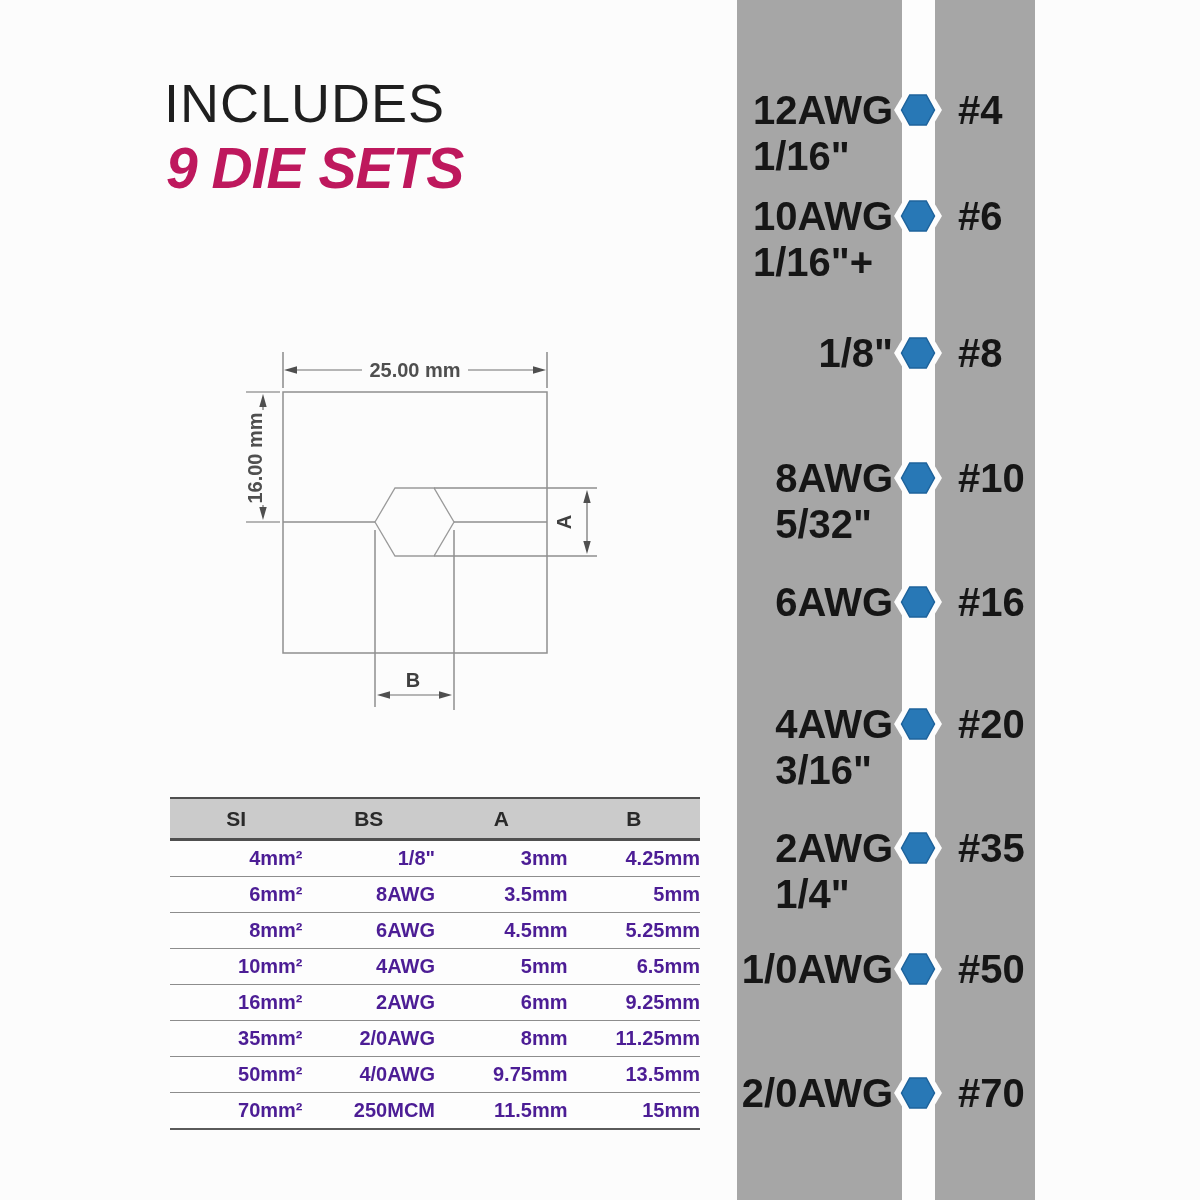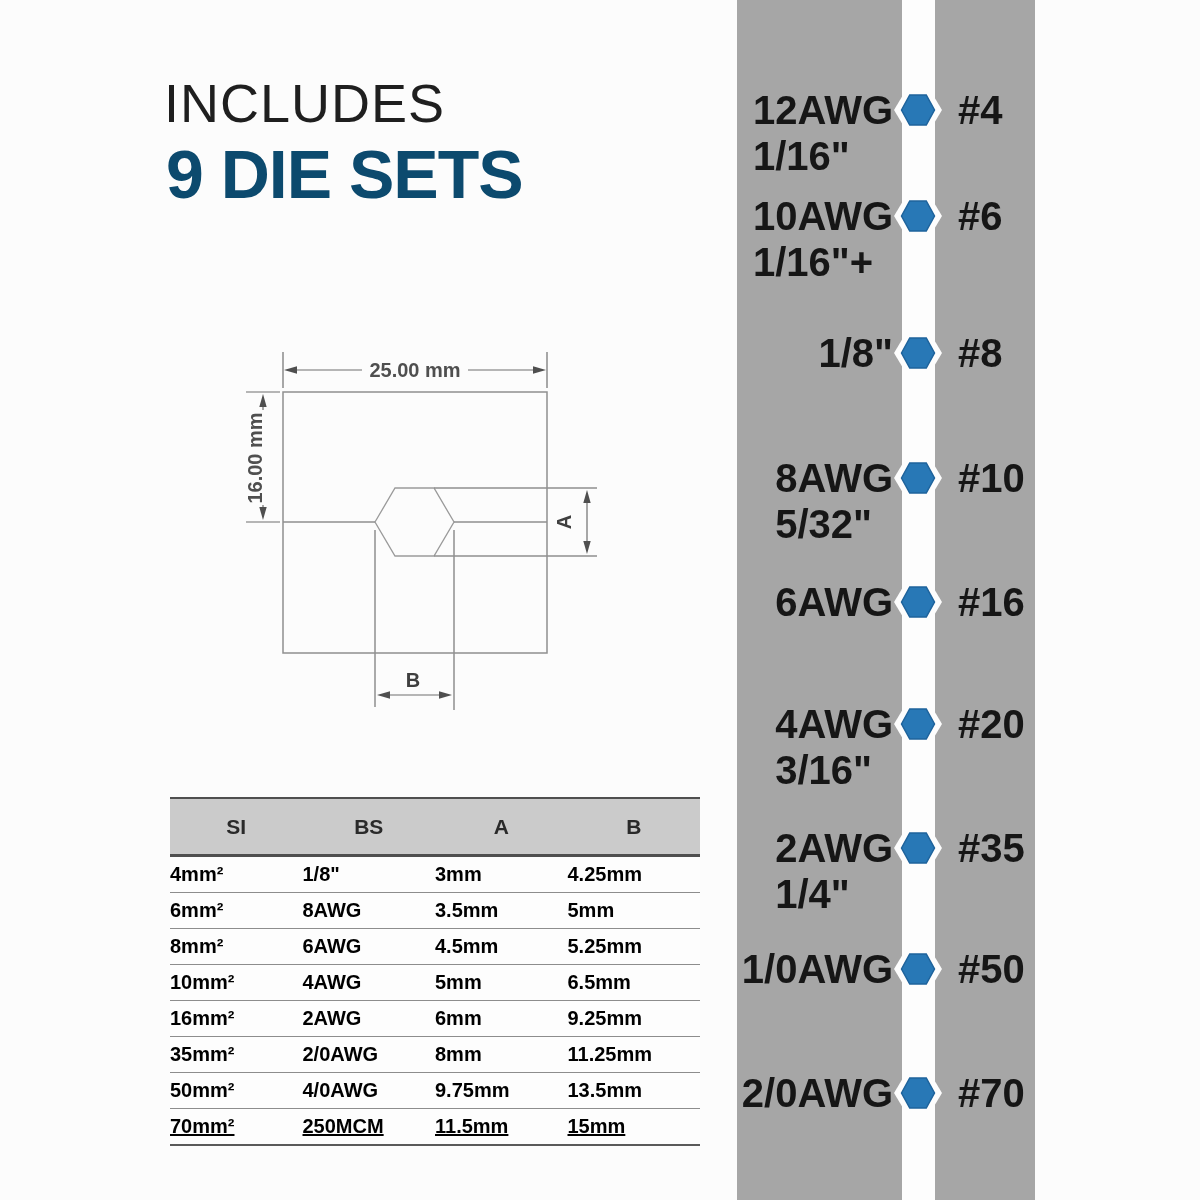--- a/index.html
+++ b/index.html
@@ -11,46 +11,46 @@
   }
 
   
   .title1 {
     position:absolute; left:164px; top:76px;
     font-size:54px; font-weight:400; letter-spacing:1px; color:#1f1f1f;
     line-height:1.0; white-space:nowrap;
   }
   .title2 {
     position:absolute; left:166px; top:140px;
-    font-size:68px; font-weight:700; letter-spacing:-1px; color:#0c4a6e;
-    line-height:1.0; white-space:nowrap;
+    font-size:57px; font-weight:700; letter-spacing:-1px; color:#be185d;
+    line-height:1.0; white-space:nowrap;font-style:italic;
   }
 
   
   .drawing { position:absolute; left:228px; top:338px; }
 
   
   .spec-table {
     position:absolute; left:170px; top:797px; width:530px;
     border-collapse:collapse; table-layout:fixed;
   }
   .spec-table th {
     background:#cbcbcb;
     border-top:2px solid #4f4f4f;
     border-bottom:3px solid #4f4f4f;
     height:31px; font-size:21px; font-weight:700; color:#2a2a2a;
-    text-align:center; padding:12px;
+    text-align:center; padding:4px;
   }
   .spec-table td {
-    height:35px; font-size:20px; font-weight:700; color:#000000;
-    text-align:left; padding:0;
+    height:35px; font-size:20px; font-weight:700; color:#4c1d95;
+    text-align:right; padding:0;
     border-bottom:1.5px solid #8d8d8d;
     background:#fdfdfd;
   }
-  .spec-table tr:last-child td { border-bottom:2px solid #5a5a5a;text-decoration:underline; }
+  .spec-table tr:last-child td { border-bottom:2px solid #5a5a5a; }
 
   
   .die-panel {
     position:absolute; left:737px; top:0; width:298px; height:1200px;
     background:#a6a6a6;
   }
   .die-stripe {
     position:absolute; left:165px; top:0; width:33px; height:1200px;
     background:#fdfdfd;
   }

